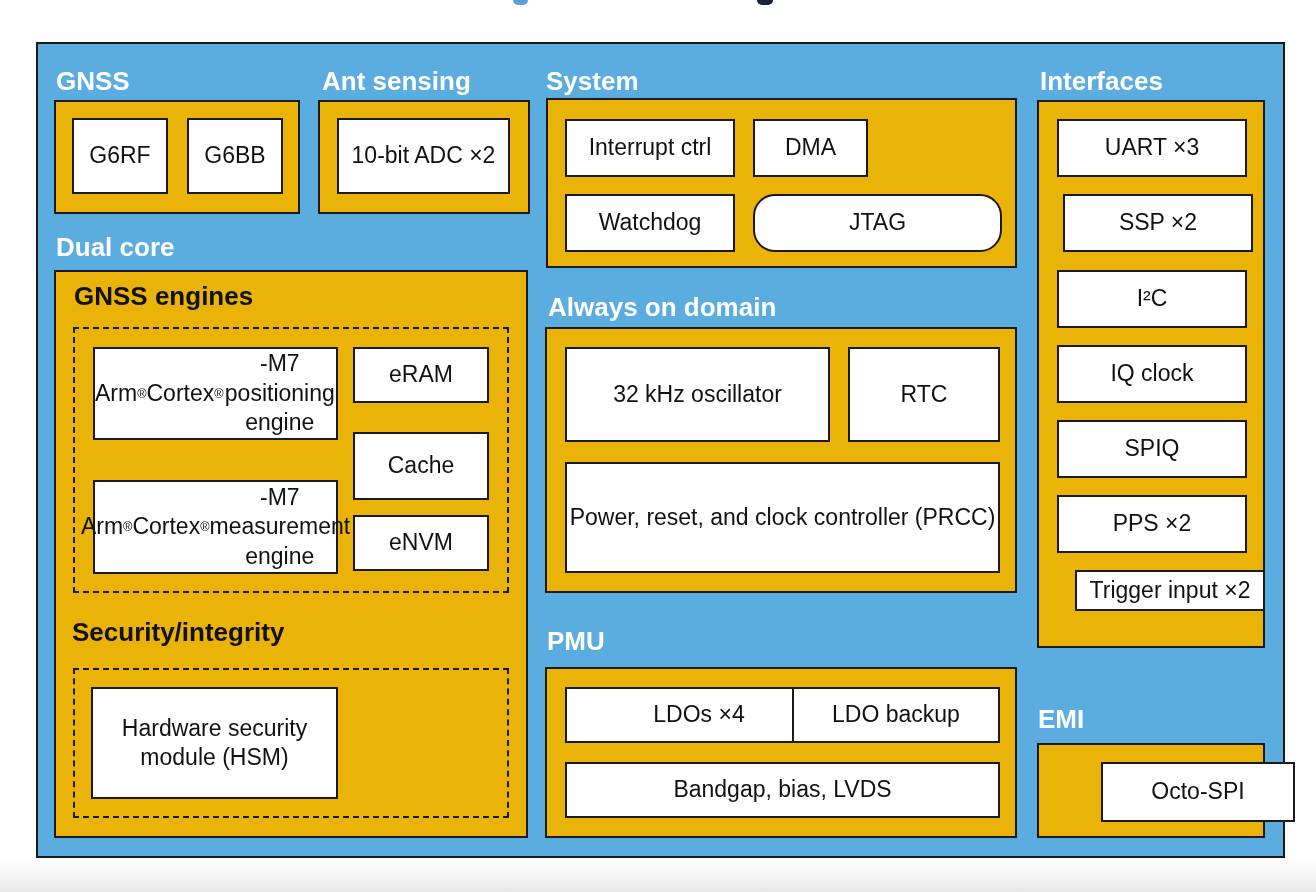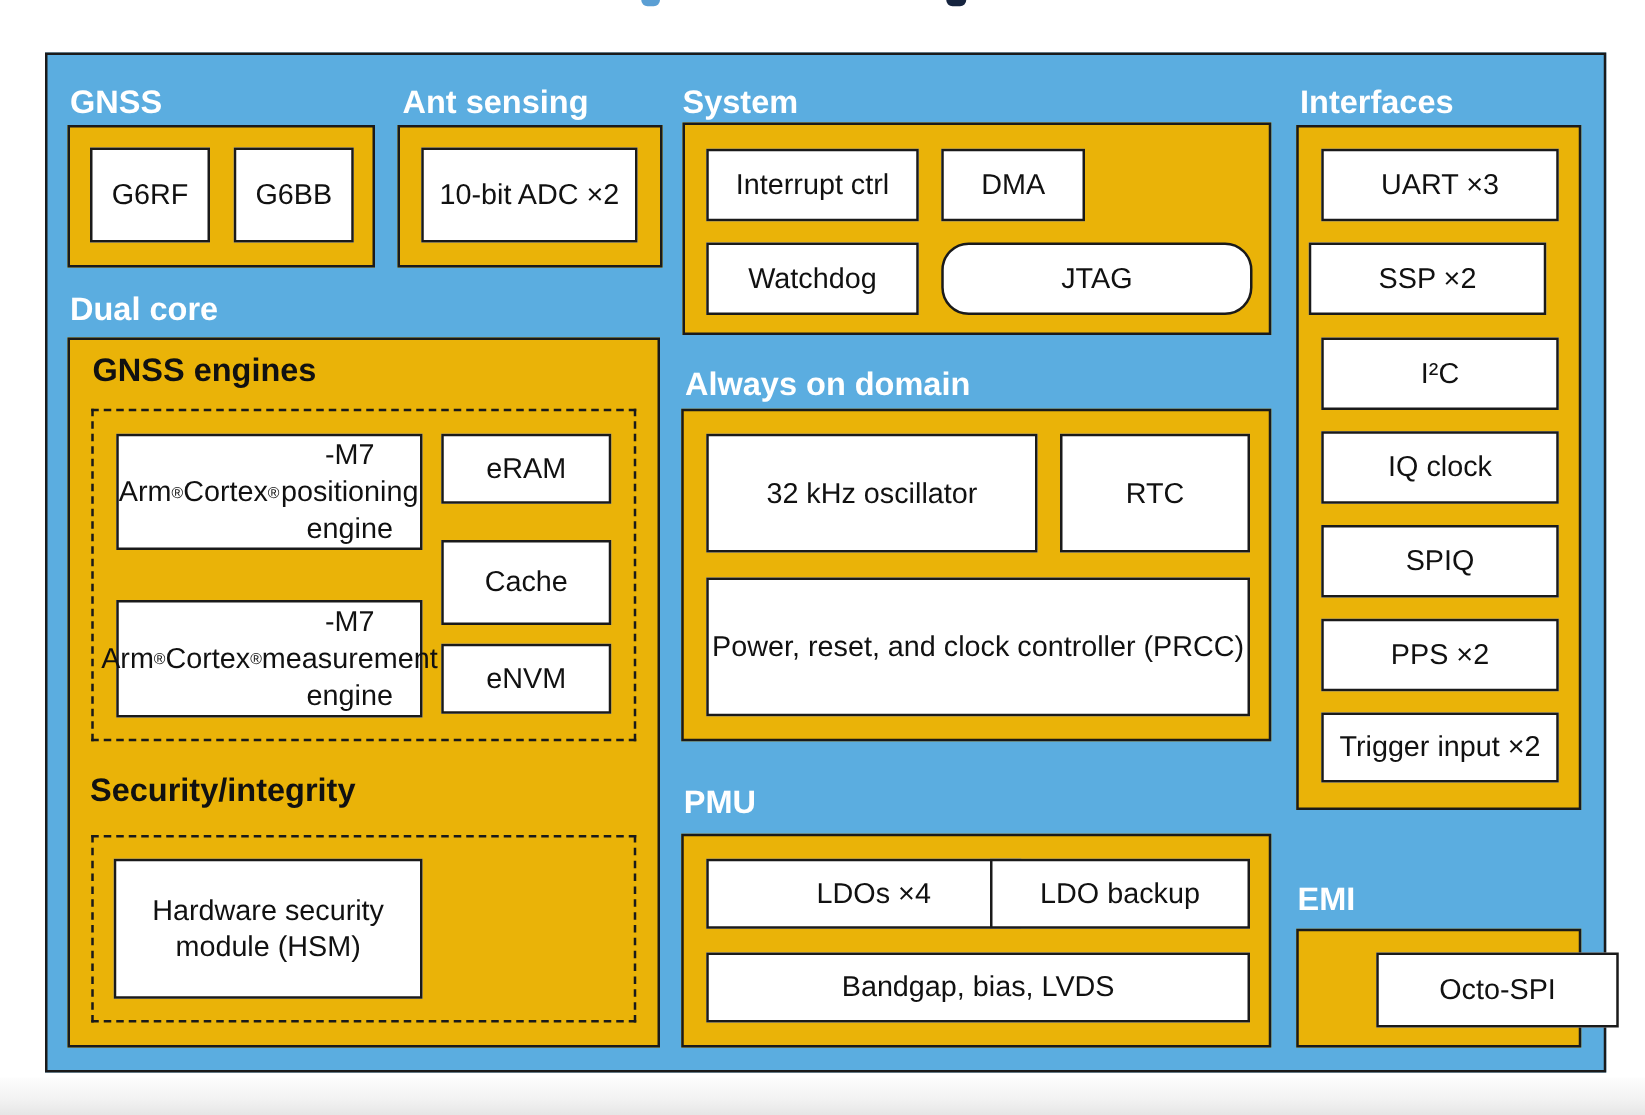--- a/index.html
+++ b/index.html
@@ -84,26 +84,26 @@
     <div class="gray" style="left:508px; top:54px; width:471px; height:170px;">
       <div class="box" style="left:17px; top:19px; width:170px; height:58px;">Interrupt ctrl</div>
       <div class="box" style="left:205px; top:19px; width:115px; height:58px;">DMA</div>
       <div class="box" style="left:17px; top:94px; width:170px; height:58px;">Watchdog</div>
       <div class="box" style="left:205px; top:94px; width:249px; height:58px;border-radius:22px;">JTAG</div>
     </div>
 
     <div class="section-label" style="left:1002px; top:23px;">Interfaces</div>
     <div class="gray" style="left:999px; top:56px; width:228px; height:548px;">
       <div class="box" style="left:18px; top:17px; width:190px; height:58px;">UART ×3</div>
-      <div class="box" style="left:8px; top:92px; width:190px; height:58px;">SSP ×2</div>
+      <div class="box" style="left:24px; top:92px; width:190px; height:58px;">SSP ×2</div>
       <div class="box" style="left:18px; top:168px; width:190px; height:58px;">I²C</div>
       <div class="box" style="left:18px; top:243px; width:190px; height:58px;">IQ clock</div>
       <div class="box" style="left:18px; top:318px; width:190px; height:58px;">SPIQ</div>
       <div class="box" style="left:18px; top:393px; width:190px; height:58px;">PPS ×2</div>
-      <div class="box" style="left:18px; top:468px; width:190px; height:56px;">Trigger input ×2</div>
+      <div class="box" style="left:36px; top:468px; width:190px; height:41px;">Trigger input ×2</div>
     </div>
 
     <div class="section-label" style="left:18px; top:189px;">Dual core</div>
     <div class="gray" style="left:16px; top:226px; width:474px; height:568px;">
 
       <div class="section-label dark" style="left:18px; top:10px;">GNSS engines</div>
       <div class="dashed" style="left:17px; top:55px; width:436px; height:266px;">
         <div class="box" style="left:18px; top:18px; width:245px; height:93px;">Arm<sup>®</sup> Cortex<sup>®</sup>-M7 positioning engine</div>
         <div class="box" style="left:278px; top:18px; width:136px; height:56px;">eRAM</div>
         <div class="box" style="left:278px; top:103px; width:136px; height:68px;">Cache</div>

